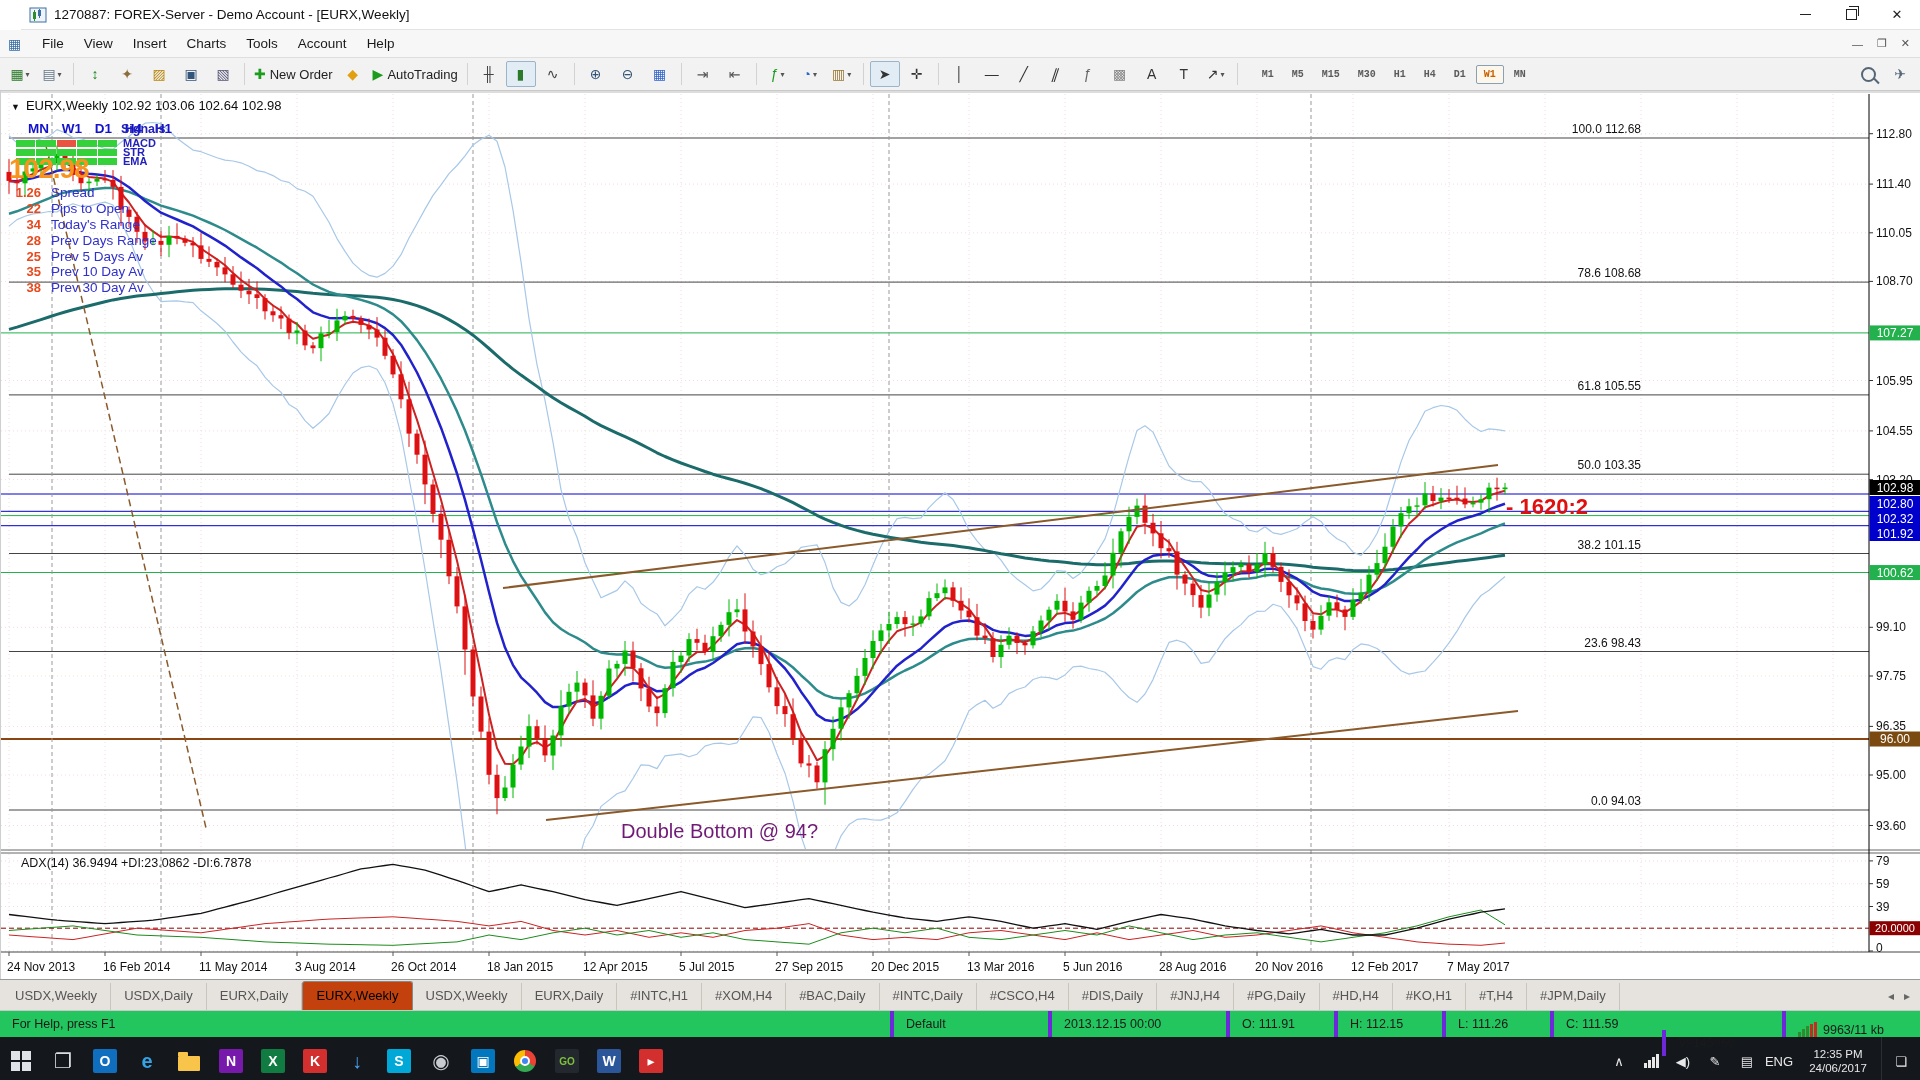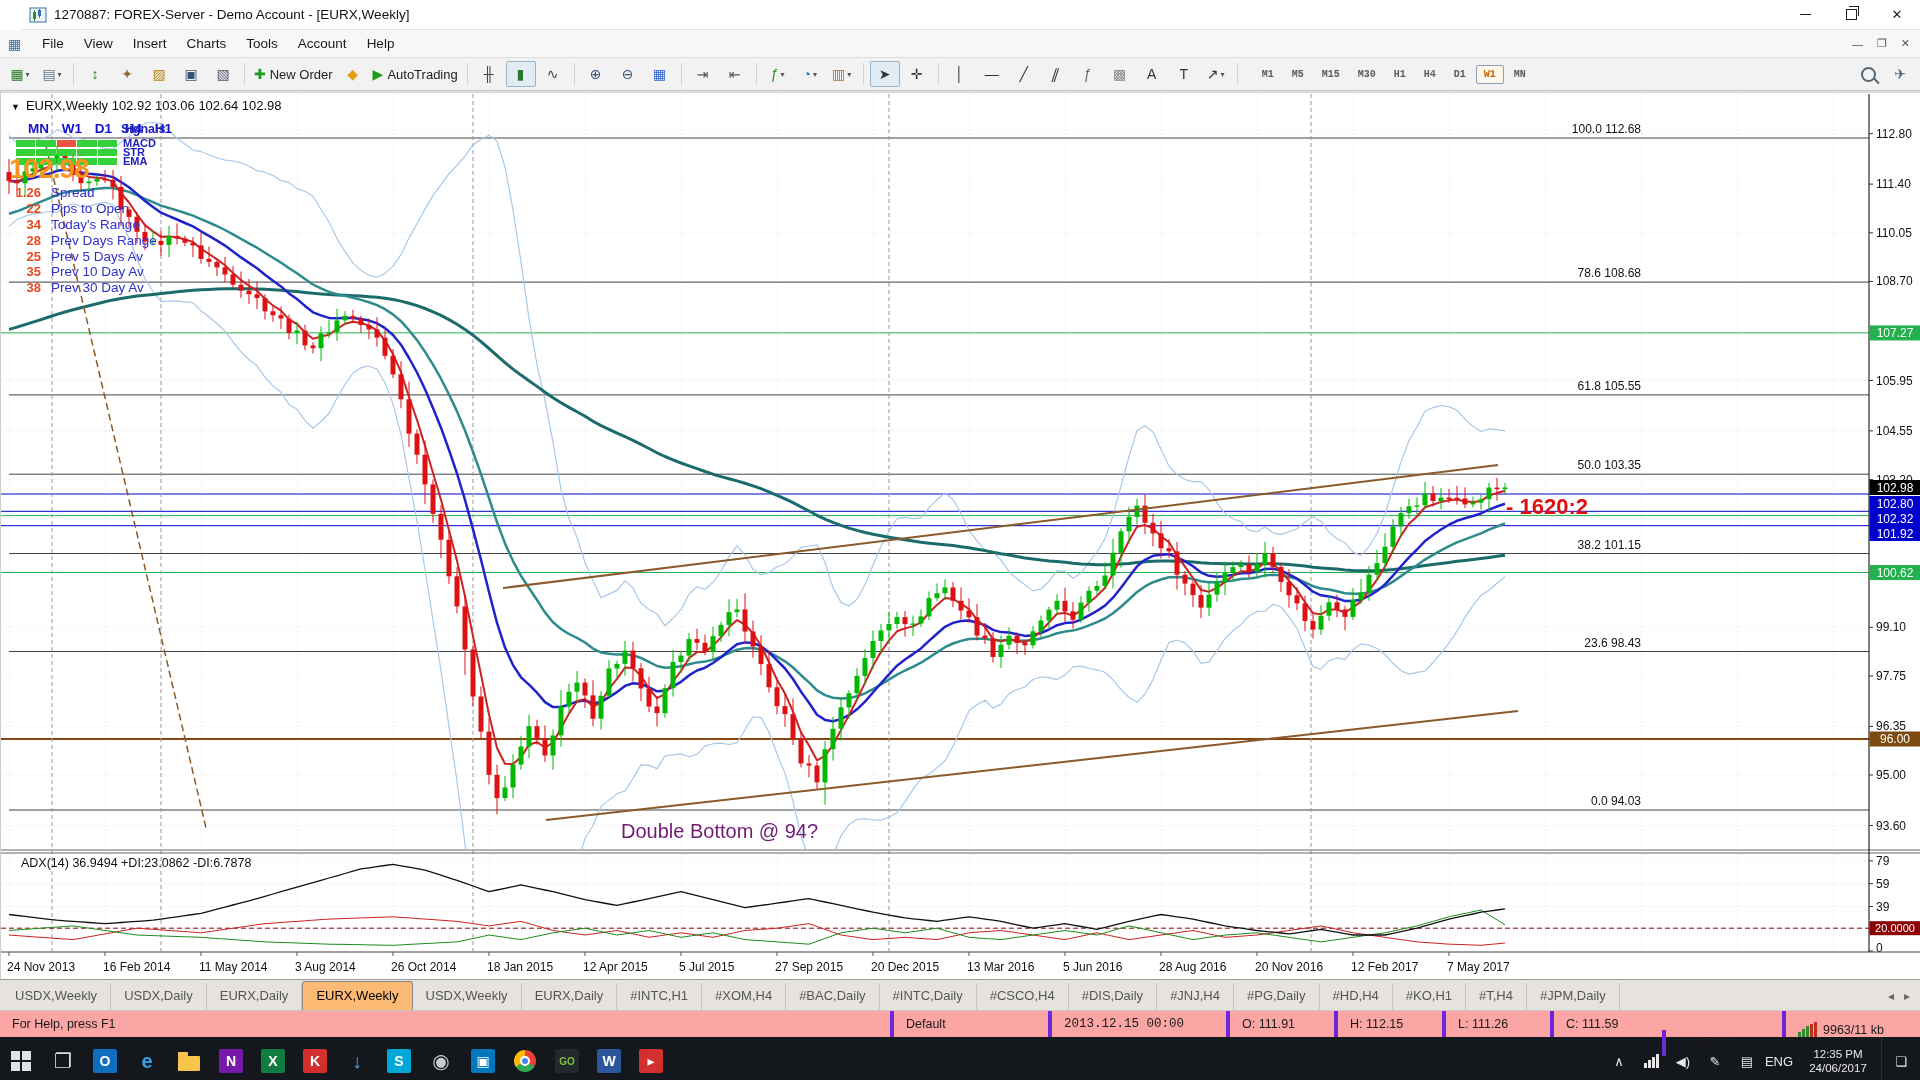--- a/index.html
+++ b/index.html
@@ -52,24 +52,24 @@
   .inforows{left:8px;top:94px;}
   .inforow{display:flex;height:15.8px;align-items:center;}
   .inforow .ival{width:32px;text-align:right;font-size:13px;font-weight:bold;color:#e8491d;}
   .inforow .ilbl{margin-left:10px;font-size:13.5px;color:#3030cc;}
   .ratio-note{left:1505px;top:403px;font-size:22px;font-weight:bold;color:#e01010;}
   .db-note{left:620px;top:729px;font-size:20px;color:#701a75;}
   .adx-label{left:20px;top:765px;font-size:12.5px;color:#111;}
   
   .tabsbar{height:30px;background:#e6e3de;border-top:1px solid #9a9a9a;display:flex;align-items:flex-end;padding:0 2px;font-size:13px;}
   .tab{padding:5px 13px 7px;color:#555;border-right:1px solid #c8c5bf;white-space:nowrap;}
-  .tab.active{background:#fdba74;color:#000;border:1px solid #888;border-bottom:none;border-radius:3px 3px 0 0;margin-bottom:0;padding-top:6px;}
+  .tab.active{background:#c2410c;color:#000;border:1px solid #888;border-bottom:none;border-radius:3px 3px 0 0;margin-bottom:0;padding-top:6px;}
   .tab-scroll{margin-left:auto;color:#666;padding:0 8px 7px;display:flex;gap:10px;font-size:12px;}
   
-  .statusbar{height:26px;background:#fca5a5;border-top:1px solid #c8c8c8;display:flex;align-items:center;font-size:12.5px;color:#1a1a1a;}
+  .statusbar{height:26px;background:#22c55e;border-top:1px solid #c8c8c8;display:flex;align-items:center;font-size:12.5px;color:#1a1a1a;}
   .seg{padding:0 12px;height:100%;display:flex;align-items:center;border-left:4px solid #6d28d9;white-space:nowrap;}
   .seg.first{border-left:none;flex:1;}
   .traffic-bars{display:flex;align-items:flex-end;gap:1px;margin-right:6px;}
   .traffic-bars i{display:block;width:3px;background:#2e8b2e;}
   .traffic-bars i.r{background:#c03020;}
   
   .taskbar{height:48px;background:#14171c;display:flex;align-items:center;color:#e8e8e8;}
   .tk{width:42px;height:48px;display:flex;align-items:center;justify-content:center;}
   .tile{width:24px;height:24px;border-radius:2px;display:flex;align-items:center;justify-content:center;font-weight:bold;font-size:14px;color:#fff;}
   .tile.small{font-size:10px;}
@@ -947,21 +947,21 @@
     <div class="tab">#JPM,Daily</div>
     <div class="tab-scroll">
       <span>◂</span>
       <span>▸</span>
     </div>
   </div>
 
 <div class="statusbar">
   <div class="seg first">For Help, press F1</div>
   <div class="seg" style="width:130px;">Default</div>
-  <div class="seg" style="width:150px;font-family:Liberation Mono, monospace;">2013.12.15 00:00</div>
+  <div class="seg" style="width:150px;">2013.12.15 00:00</div>
   <div class="seg" style="width:80px;">O: 111.91</div>
   <div class="seg" style="width:80px;">H: 112.15</div>
   <div class="seg" style="width:80px;">L: 111.26</div>
   <div class="seg" style="width:84px;">C: 111.59</div>
   <div class="seg" style="width:92px;margin-top:37px;">V: 145069</div>
   <div class="seg" style="width:110px;align-items:flex-end;">
     <span class="traffic-bars">
         <i style="height:5px"></i>
         <i style="height:8px"></i>
         <i style="height:11px"></i>

